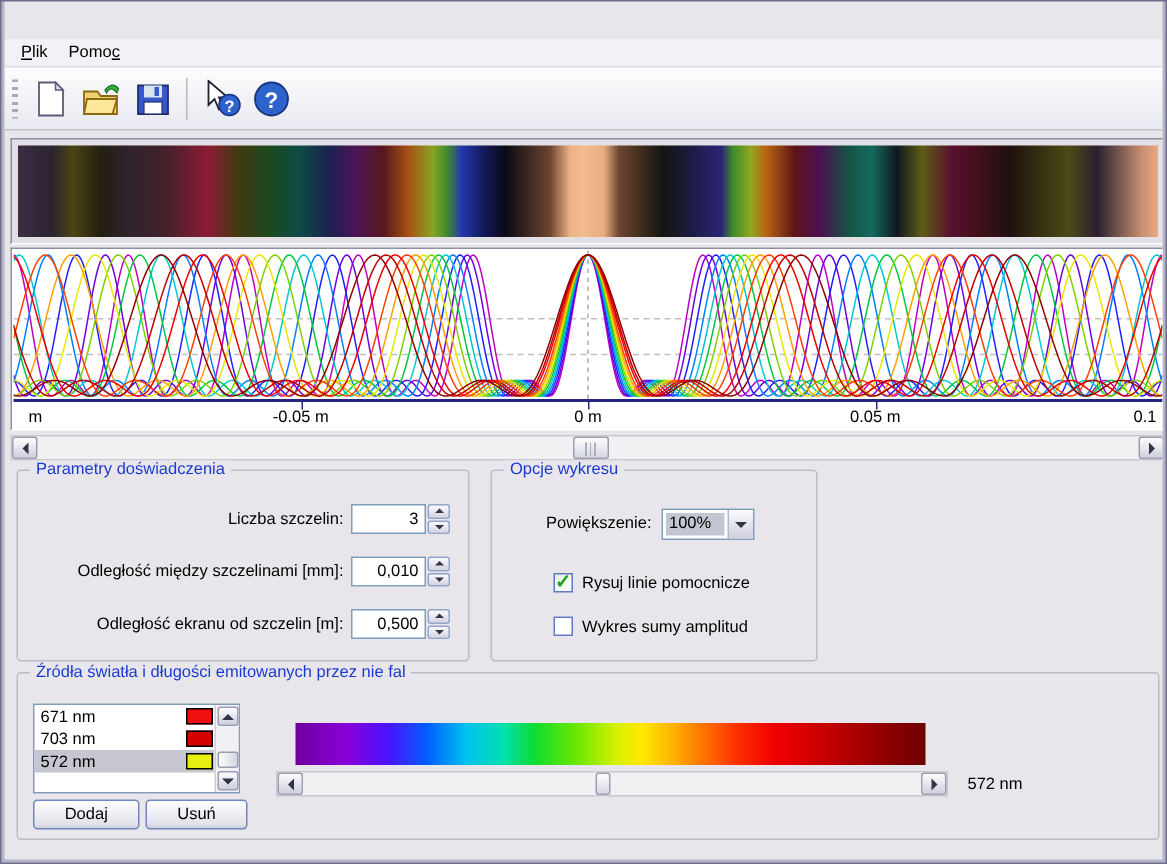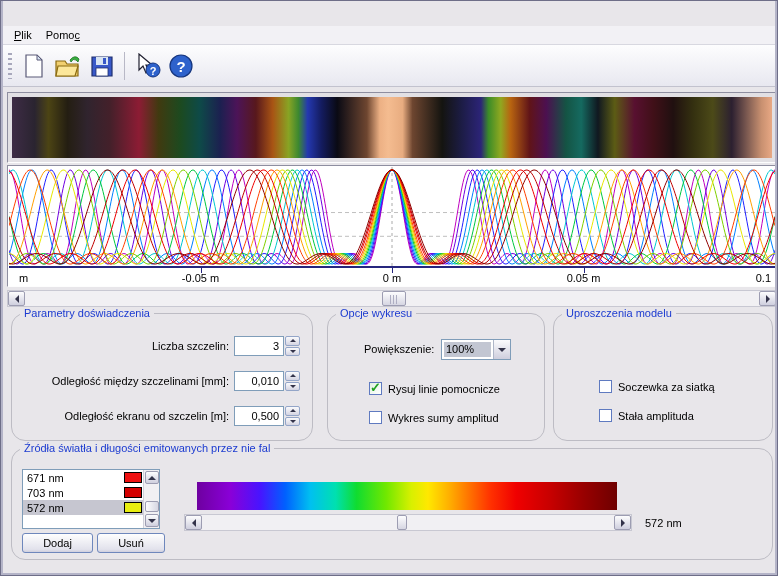--- a/index.html
+++ b/index.html
@@ -63,37 +63,37 @@
   .arr.l { border-right-color: #33334A; border-left: none; }
   .arr.r { border-left-color: #33334A; border-right: none; }
   .arr.u { border-bottom-color: #33334A; border-top: none; }
   .arr.d { border-top-color: #33334A; border-bottom: none; }
   .sb-thumb { position: absolute; top: 0; height: 15px; border: 1px solid #9D9DB2; border-radius: 2px;
     background: linear-gradient(180deg, #FDFDFE, #D6D6E2); }
   .sb-thumb .grip { position: absolute; left: 50%; top: 3px; transform: translateX(-50%); width: 8px; height: 9px;
     background: repeating-linear-gradient(to right, #AEAEC2 0 1px, transparent 1px 3px); }
 
   
-  .group { position: absolute; border: 1px solid #BDBCC4; border-radius: 14px; }
+  .group { position: absolute; border: 1px solid #BDBCC4; border-radius: 3px; }
   .group-title { position: absolute; top: -7px; left: 8px; background: #E8E6EA; padding: 0 4px; color: #1C3BD0; white-space: nowrap; }
   .g-exp { left: 8px; top: 313px; width: 302px; height: 128px; }
   .g-opt { left: 324px; top: 313px; width: 218px; height: 128px; padding-left: 48px; }
   .g-mod { left: 550px; top: 313px; width: 220px; height: 128px; }
   .g-src { left: 8px; top: 448px; width: 762px; height: 112px; }
 
   .field-row { position: absolute; right: 12px; height: 20px; display: flex; align-items: center; }
   .field-label { margin-right: 5px; }
   .edit { width: 50px; height: 20px; border: 1px solid #7F9DB9; background: #FFF; text-align: right;
     padding: 3px 4px 0 0; }
   .spin { width: 15px; height: 20px; margin-left: 1px; display: flex; flex-direction: column; gap: 1px; }
   .spin-btn { flex: 1; border: 1px solid #93A5C8; border-radius: 2px; background: linear-gradient(180deg, #FAFAFC, #D4D4E2);
     display: flex; align-items: center; justify-content: center; }
   .spin-btn .arr { border-width: 3px; }
 
-  .combo { position: absolute; width: 70px; height: 21px; border: 1px solid #7F9DB9; background: #FFF; display: flex; }
+  .combo { position: absolute; width: 62px; height: 21px; border: 1px solid #7F9DB9; background: #FFF; display: flex; }
   .combo-text { flex: 1; margin: 2px; padding: 1px 2px; background: #C2C6D2; }
   .combo-btn { width: 17px; border-left: 1px solid #AEB6C8; background: linear-gradient(180deg, #FBFBFD, #CECEDD);
     display: flex; align-items: center; justify-content: center; }
 
   .cb-row { position: absolute; display: flex; align-items: center; }
   .cb { width: 13px; height: 13px; border: 1px solid #5F7AC0; background: #FFF; margin-right: 6px; position: relative; }
   .cb .tick { display: none; position: absolute; left: 0px; top: -3px; color: #21A121; font-weight: bold; font-size: 13px; }
   .cb.on { background: linear-gradient(135deg, #E2F2E2, #FFF); }
   .cb.on .tick { display: block; }
 
@@ -270,31 +270,20 @@
           <span class="tick">✓</span>
         </span>
       <span>Rysuj linie pomocnicze</span>
     </div>
     <div class="cb-row" style="left:41px;top:97px;">
       <span class="cb"></span>
       <span>Wykres sumy amplitud</span>
     </div>
   </div>
 
-  <div class="group g-mod">
-    <span class="group-title">Uproszczenia modelu</span>
-    <div class="cb-row" style="left:45px;top:66px;">
-      <span class="cb"></span>
-      <span>Soczewka za siatką</span>
-    </div>
-    <div class="cb-row" style="left:45px;top:95px;">
-      <span class="cb"></span>
-      <span>Stała amplituda</span>
-    </div>
-  </div>
 
   <div class="group g-src">
     <span class="group-title">Źródła światła i długości emitowanych przez nie fal</span>
 
     <div class="listbox">
       <div class="list-rows">
         <div class="list-row">
           <span class="lbl">671 nm</span>
           <span class="swatch" style="background: rgb(238, 16, 16);"></span>
         </div>

